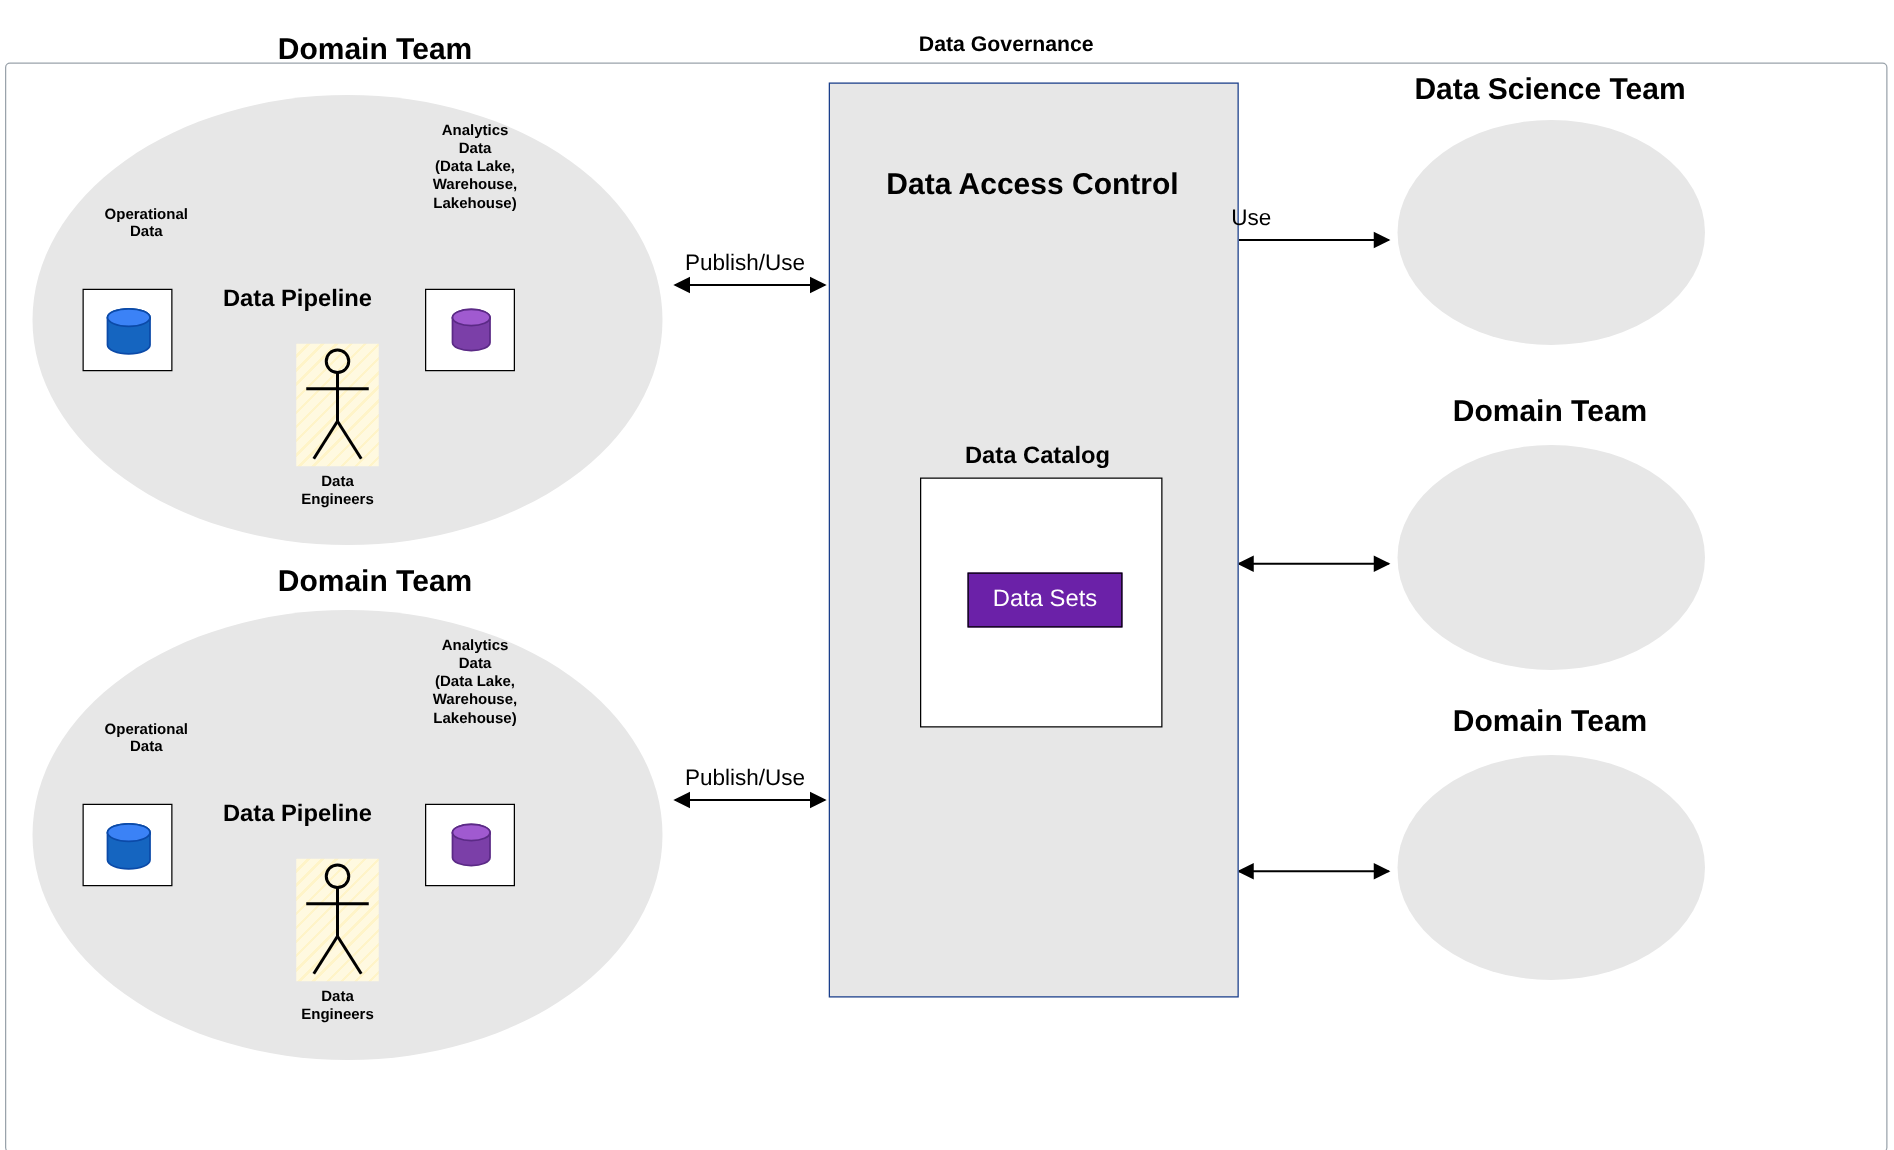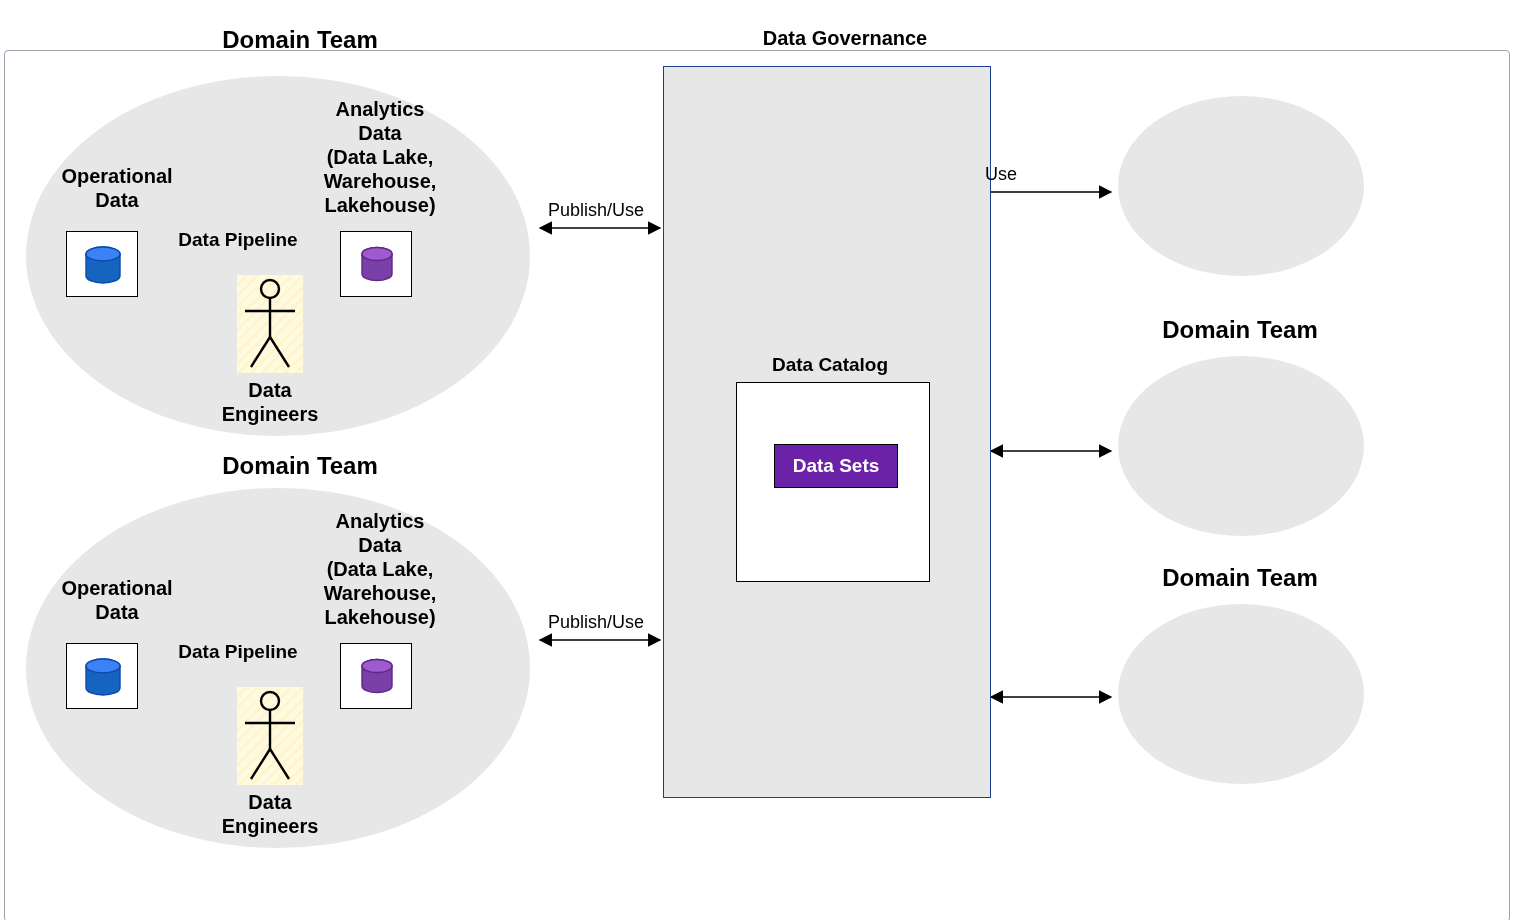--- a/index.html
+++ b/index.html
@@ -2,21 +2,21 @@
 <html><head>
 <meta charset="utf-8">
 <style>
   html,body{margin:0;padding:0;}
   body{font-family:"Segoe UI",Arial,sans-serif;color:#000;background:#fff;}
   .stage{position:relative;width:1515px;height:920px;margin:4px auto;box-sizing:border-box;}
   .frame{position:absolute;left:4px;top:46px;width:1504px;height:870px;border:1px solid #9aa3ab;border-radius:4px;}
   .label{position:absolute;text-align:center;font-weight:700;line-height:1.2;}
   .ellipse{position:absolute;background:#e7e7e7;border-radius:50%;}
   .box{position:absolute;background:#fff;border:1.5px solid #000;box-sizing:border-box;}
-  .small-label{font-weight:700;font-size:20px;text-align:center;position:absolute;line-height:1.2;}
+  .small-label{font-weight:700;font-size:12px;text-align:center;position:absolute;line-height:1.2;}
   .stick-bg{position:absolute;background:repeating-linear-gradient(135deg,#fff9e0 0 6px,#fff4c8 6px 8px);}
 </style>
 </head>
 <body>
 
 <div class="stage">
   <div class="frame"></div>
 
   <svg width="1515" height="920" style="position:absolute;left:0;top:0;pointer-events:none">
     <defs>
@@ -34,21 +34,22 @@
     <line x1="540" y1="636" x2="660" y2="636" stroke="#000" stroke-width="1.6" marker-start="url(#ah)" marker-end="url(#ah)"></line>
 
     <line x1="991" y1="188" x2="1111" y2="188" stroke="#000" stroke-width="1.6" marker-end="url(#ah)"></line>
 
     <line x1="991" y1="447" x2="1111" y2="447" stroke="#000" stroke-width="1.6" marker-start="url(#ah)" marker-end="url(#ah)"></line>
 
     <line x1="991" y1="693" x2="1111" y2="693" stroke="#000" stroke-width="1.6" marker-start="url(#ah)" marker-end="url(#ah)"></line>
   </svg>
 
   <div class="label" style="left:190px;top:22px;width:220px;font-size:24px;">Domain Team</div>
-  <div class="label" style="left:715px;top:22px;width:260px;font-size:20px;">Data Governance</div>
+  <div class="label" style="left:675px;top:22px;width:260px;font-size:17px;">Data Governance</div>
+  <div class="label" style="left:1080px;top:54px;width:320px;font-size:24px;">Data Science Team</div>
 
   <div class="ellipse" style="left:26px;top:72px;width:504px;height:360px;"></div>
 
   <div class="small-label" style="left:52px;top:160px;width:130px;white-space:pre-line;">Operational
 Data</div>
 
   <div class="small-label" style="left:300px;top:93px;width:160px;white-space:pre-line;">Analytics
 Data
 (Data Lake,
 Warehouse,
@@ -115,25 +116,26 @@
       <line x1="33" y1="23" x2="33" y2="62" stroke="#000" stroke-width="2.4"></line>
       <line x1="8" y1="36" x2="58" y2="36" stroke="#000" stroke-width="2.4"></line>
       <line x1="33" y1="62" x2="14" y2="92" stroke="#000" stroke-width="2.4"></line>
       <line x1="33" y1="62" x2="52" y2="92" stroke="#000" stroke-width="2.4"></line>
     </svg>
   </div>
   <div class="small-label" style="left:210px;top:786px;width:120px;white-space:pre-line;">Data
 Engineers</div>
 
   <div style="position:absolute;left:663px;top:62px;width:326px;height:730px;background:#e7e7e7;border:1.6px solid #1a3f8c;"></div>
+  <div class="label" style="left:683px;top:130px;width:286px;font-size:24px;">Data Access Control</div>
 
   <div class="small-label" style="left:740px;top:350px;width:180px;font-size:19px;text-align:center;">Data Catalog</div>
   <div class="box" style="left:736px;top:378px;width:194px;height:200px;"></div>
 
-  <div style="position:absolute;left:774px;top:440px;width:122px;height:42px;background:#6b21a8;border:1.5px solid #000;color:#fff;font-weight:700;font-size:19px;display:flex;align-items:center;justify-content:center;">Data Sets</div>
+  <div style="position:absolute;left:774px;top:454px;width:122px;height:42px;background:#6b21a8;border:1.5px solid #000;color:#fff;font-weight:400;font-size:19px;display:flex;align-items:center;justify-content:center;">Data Sets</div>
 
   <div class="small-label" style="left:548px;top:196px;width:120px;font-weight:400;font-size:18px;text-align:left;">Publish/Use</div>
   <div class="small-label" style="left:548px;top:608px;width:120px;font-weight:400;font-size:18px;text-align:left;">Publish/Use</div>
   <div class="small-label" style="left:985px;top:160px;width:60px;font-weight:400;font-size:18px;text-align:left;">Use</div>
 
   <div class="ellipse" style="left:1118px;top:92px;width:246px;height:180px;"></div>
 
   <div class="label" style="left:1140px;top:312px;width:200px;font-size:24px;">Domain Team</div>
   <div class="ellipse" style="left:1118px;top:352px;width:246px;height:180px;"></div>
 

